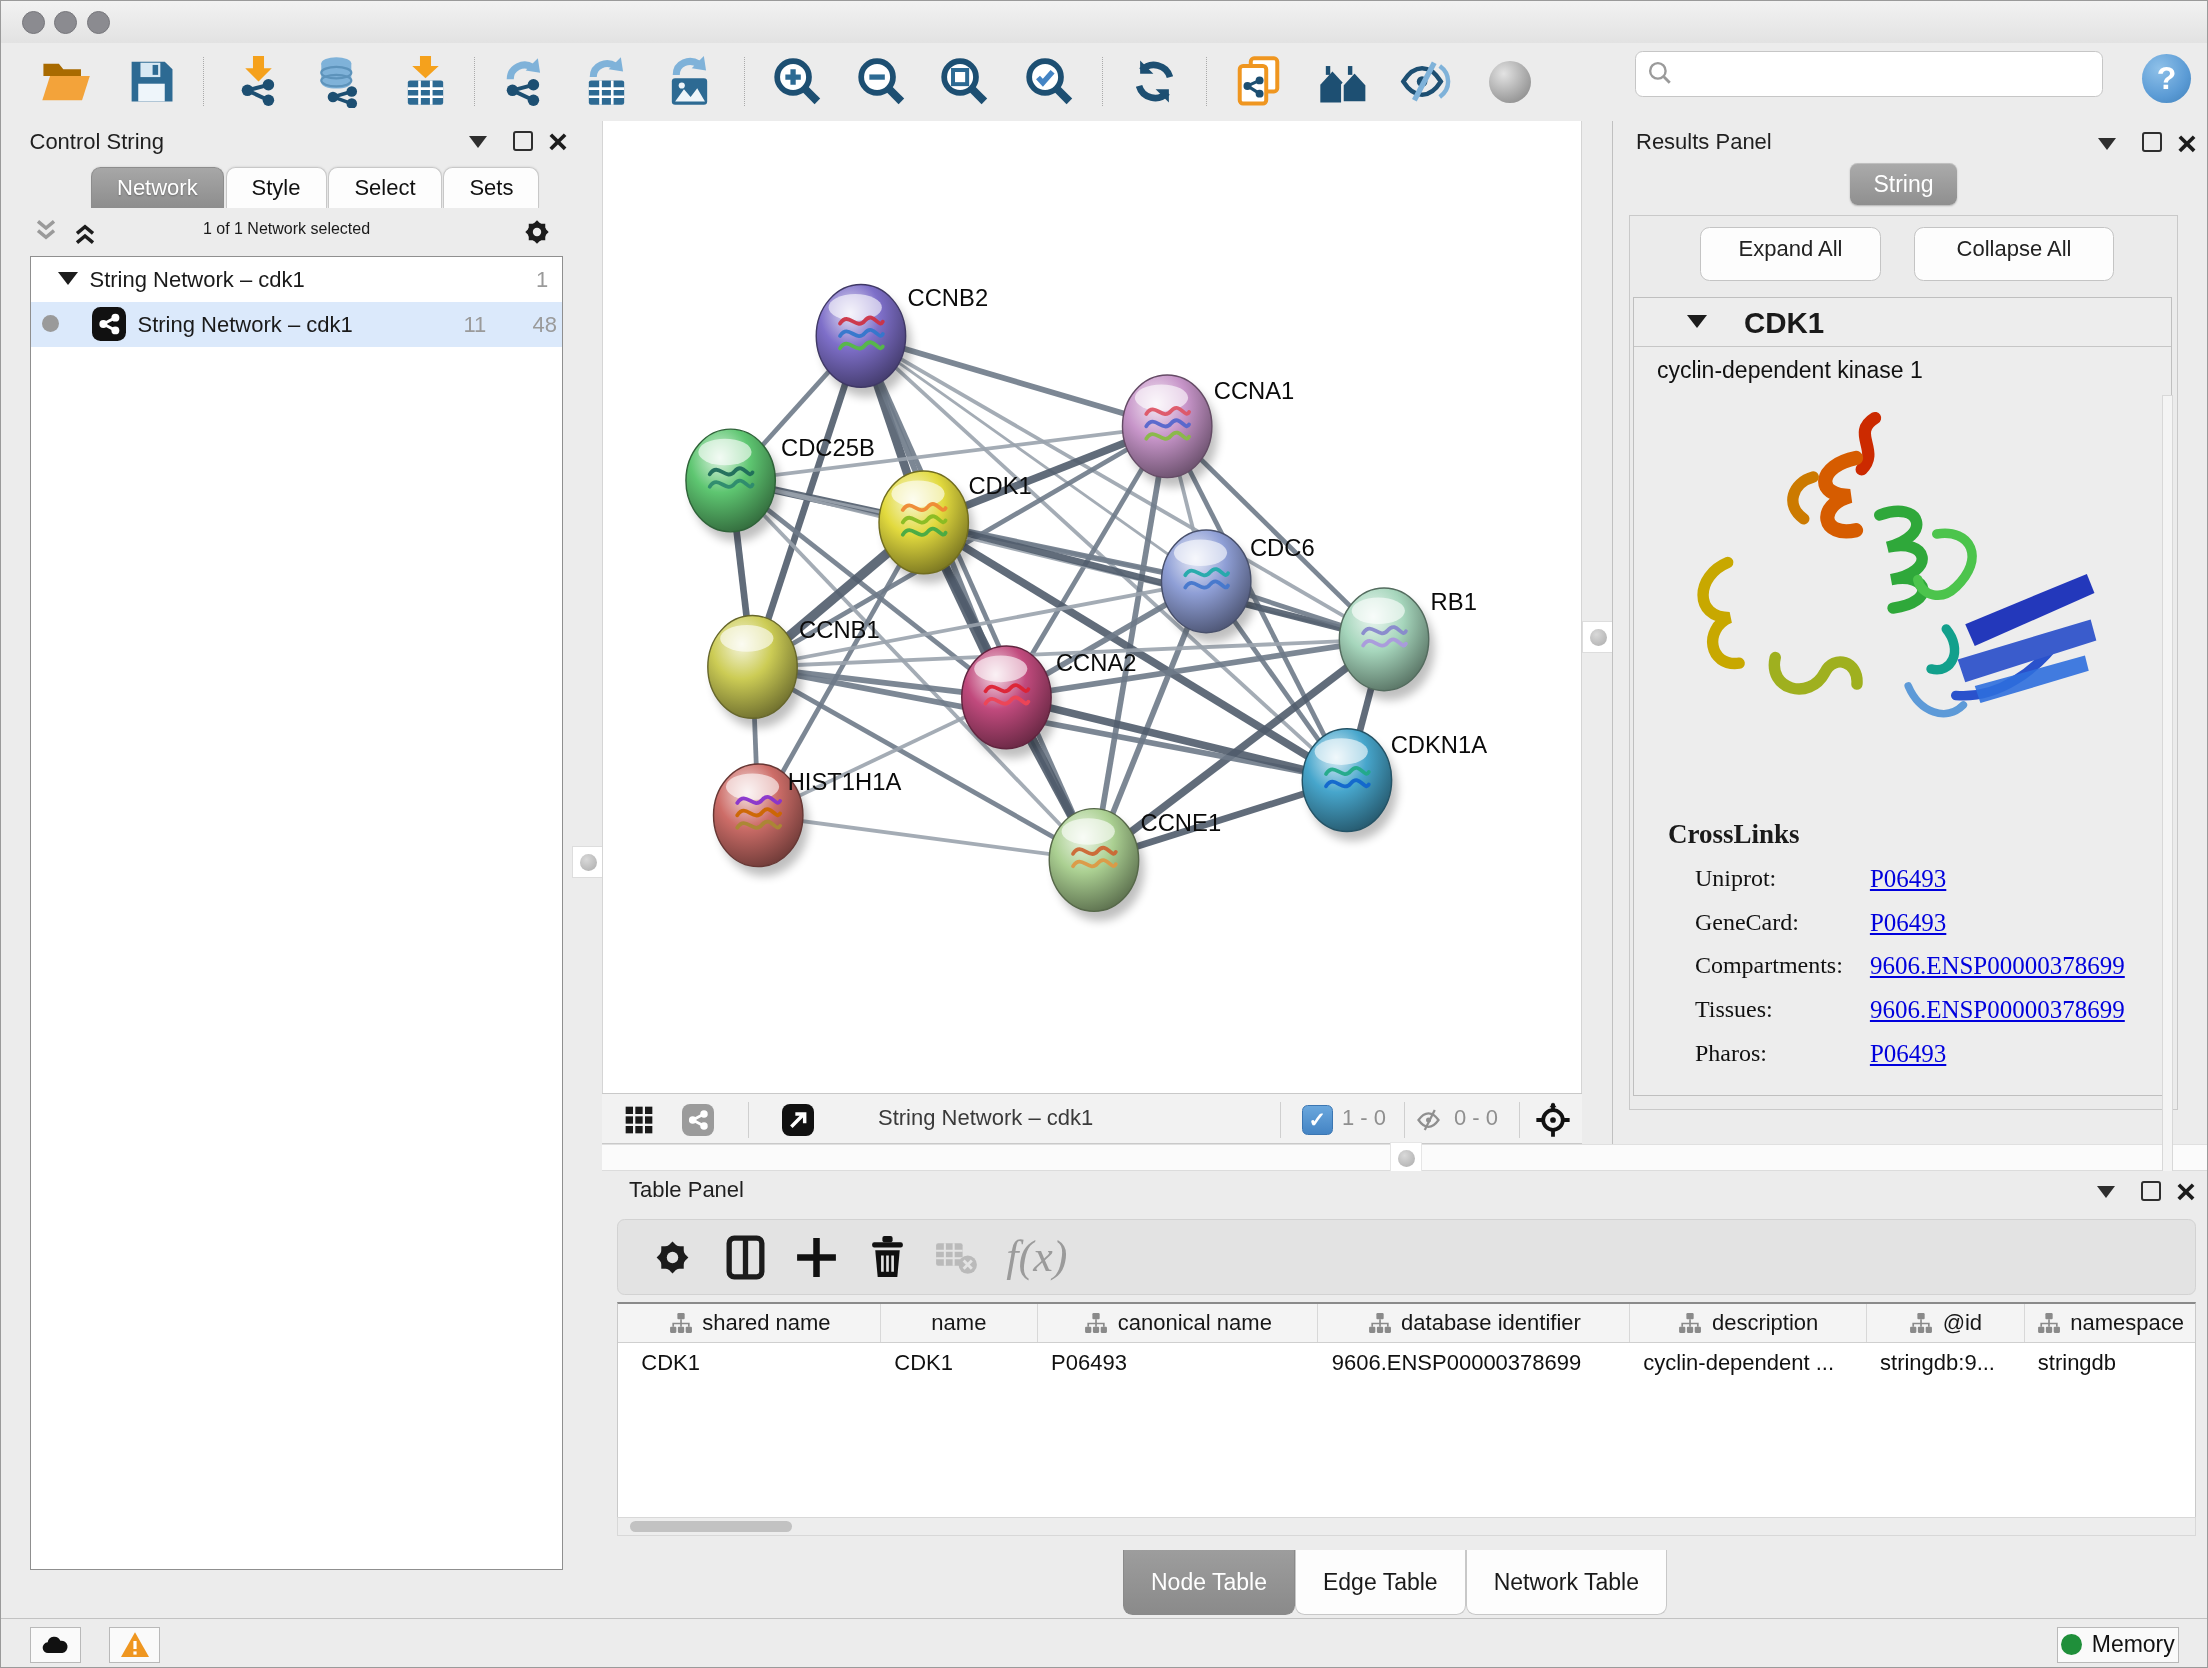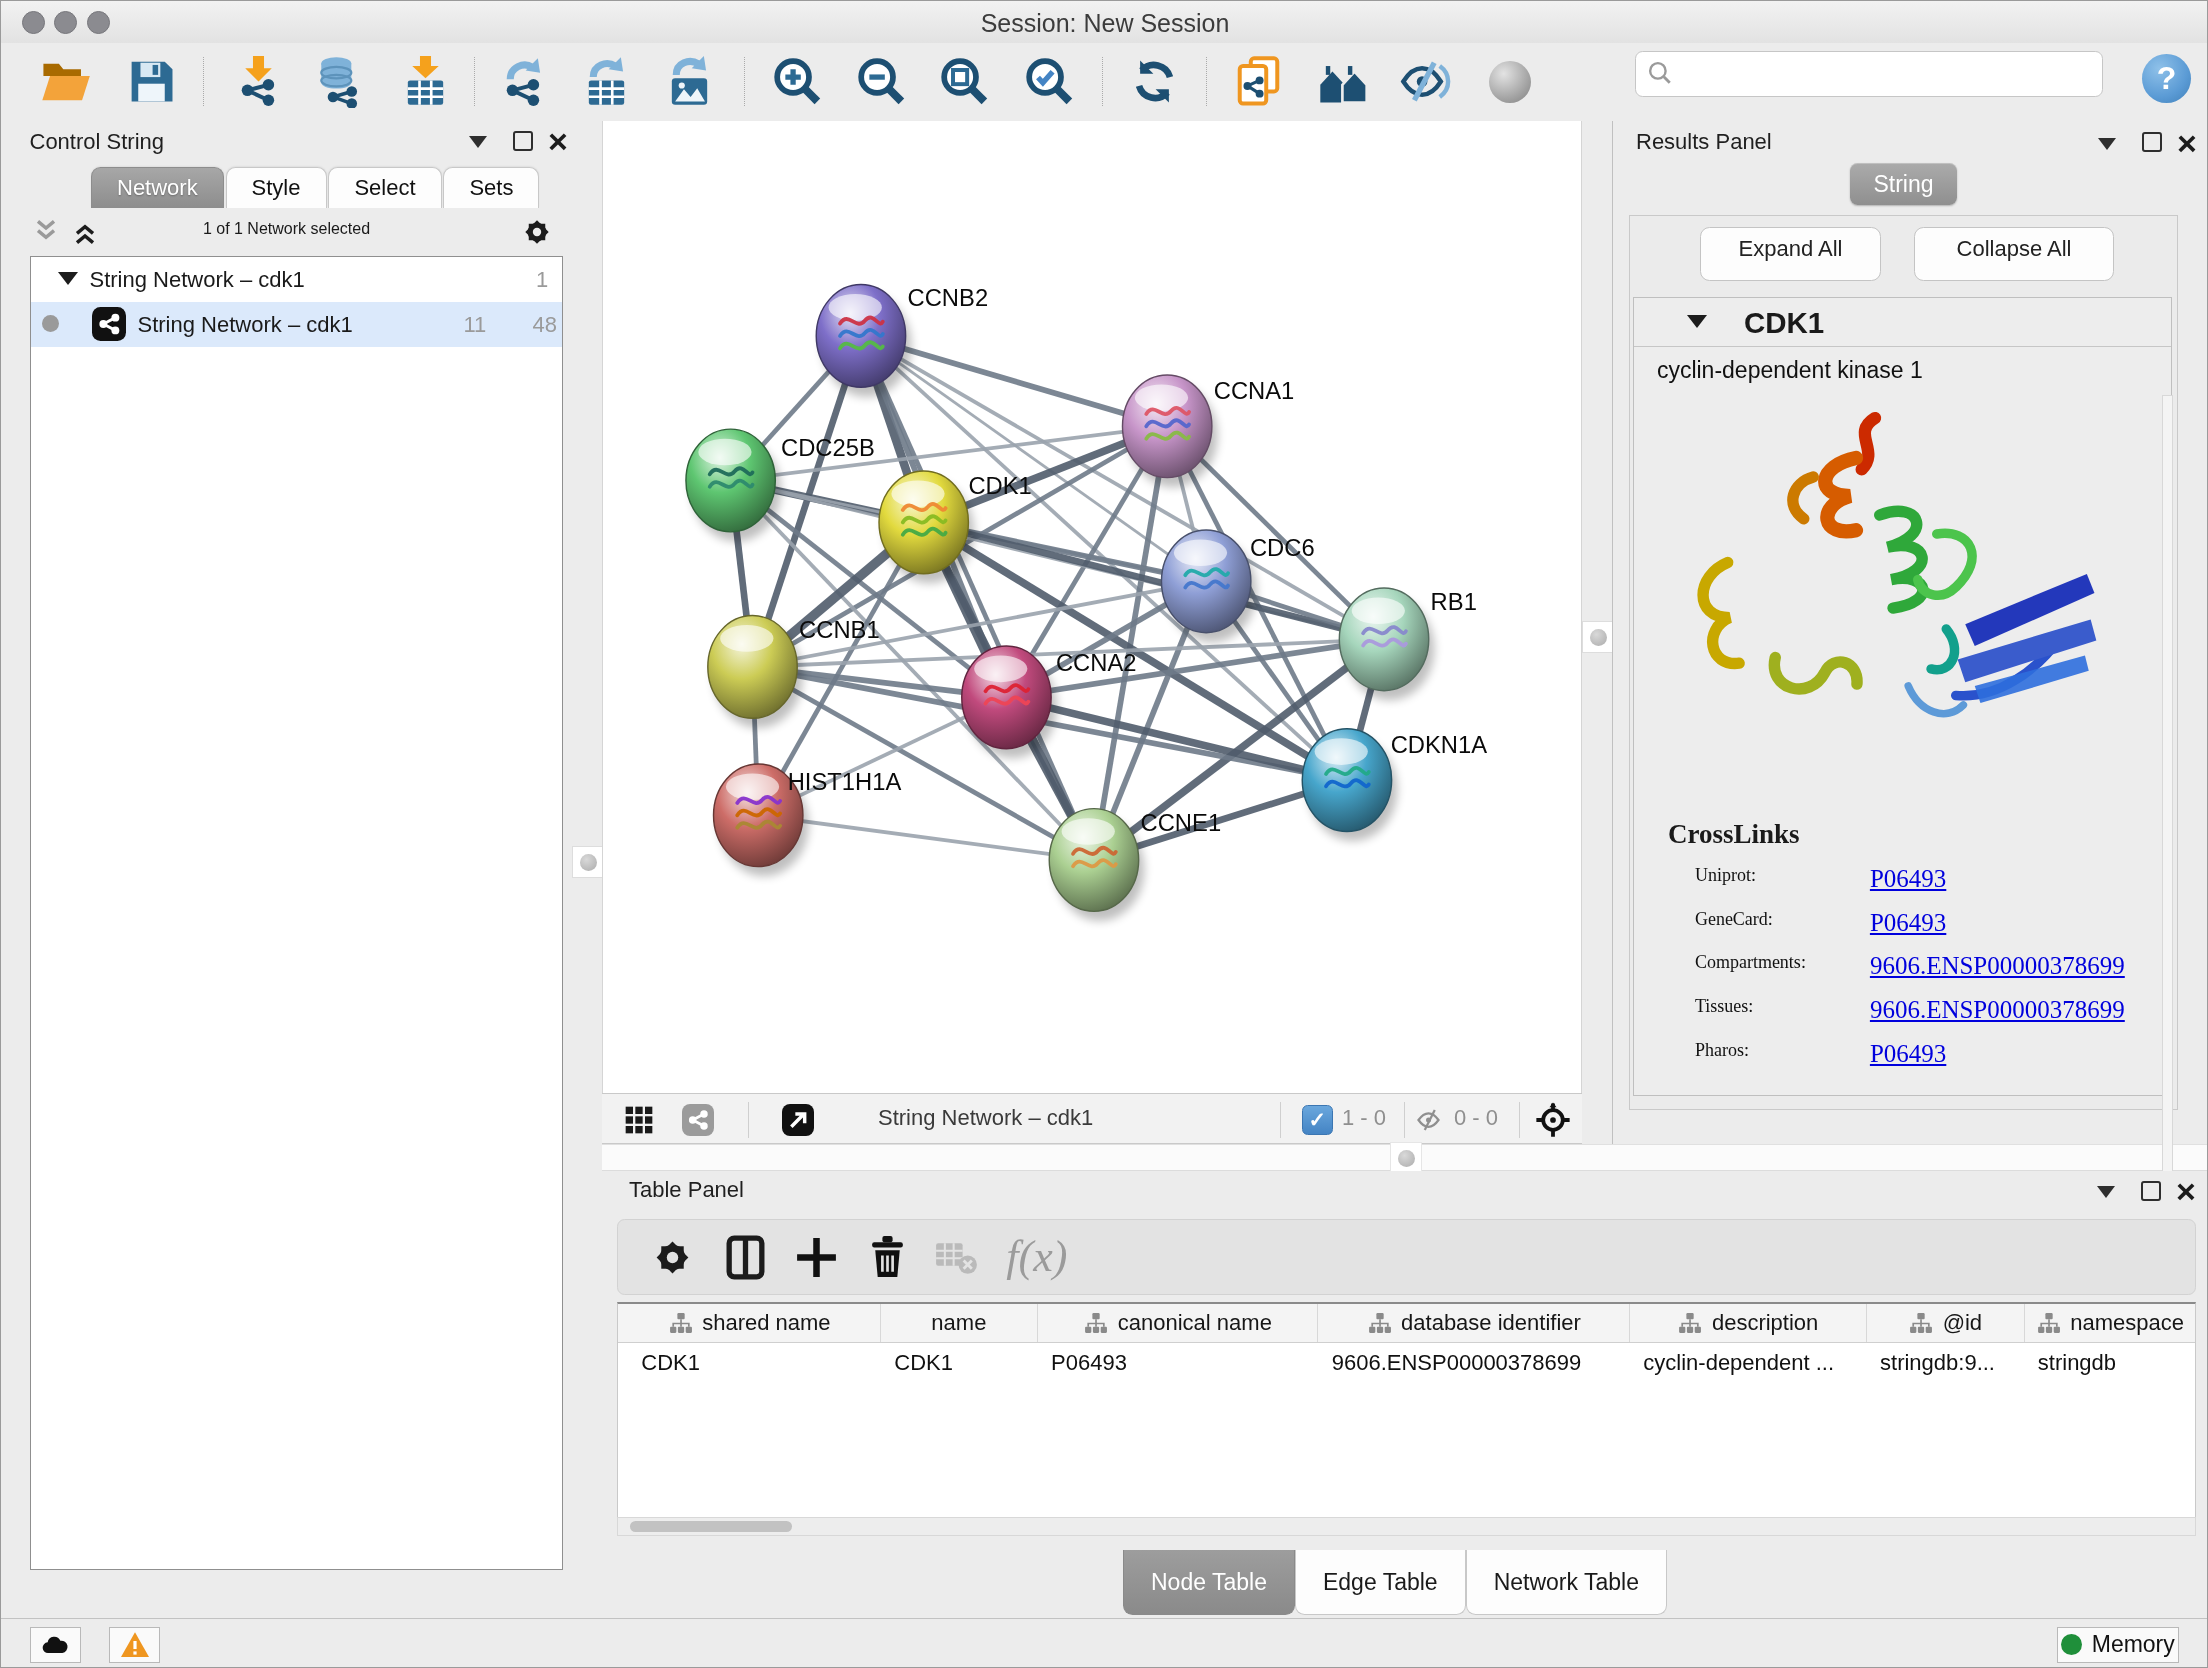--- a/index.html
+++ b/index.html
@@ -66,21 +66,21 @@
             font-size:23px;box-shadow:inset 0 1px 0 rgba(255,255,255,.25),0 1px 1.9px rgba(0,0,0,.25);}
   .rbox{left:16px;top:94px;width:549px;height:895px;background:#ebebeb;border:1.9px solid #c9c9c9;box-sizing:border-box;}
   .rbtn{height:54px;background:#fdfdfd;border:1.9px solid #c4c4c4;border-radius:9.5px;font-size:22px;
         color:#222;text-align:center;line-height:42px;box-sizing:border-box;}
   .innerbox{left:21px;top:177px;width:542px;height:799px;background:#ededed;border:1.9px solid #bfbfbf;box-sizing:border-box;}
   .sechead{height:48px;border-bottom:1.9px solid #c6c6c6;position:relative;}
   .gene{font-size:29.5px;font-weight:bold;}
   .desc{font-size:23px;color:#111;}
   .serif{font-family:"Liberation Serif",serif;}
   .xl-head{font-size:27px;font-weight:bold;}
-  .xl-label{font-size:18px;color:#111;}
+  .xl-label{font-size:24px;color:#111;}
   .xl-link{font-size:25px;color:#0000dd;text-decoration:underline;}
   .rscroll{position:absolute;right:3.8px;top:179px;width:11.4px;height:795px;background:#f4f4f4;border:1px solid #d8d8d8;box-sizing:border-box;}
   
   .tablep{left:603px;top:1170px;width:1605px;height:447px;background:#ececec;}
   .tptool{left:13.3px;top:48px;width:1579px;height:76px;background:#e3e3e3;border:1px solid #d2d2d2;border-radius:7.6px;box-sizing:border-box;}
   .tpi{top:13.3px;width:49px;height:49px;}
   .tpi svg{width:49px;height:49px;}
   .fx{font-family:"Liberation Serif",serif;font-style:italic;font-size:44px;color:#9b9b9b;}
   .tbl{left:13.3px;top:131px;width:1579px;height:215px;background:#fff;border-top:2.9px solid #8a8a8a;
        border-left:1px solid #c9c9c9;border-right:1px solid #c9c9c9;box-sizing:border-box;}
@@ -102,21 +102,20 @@
 </style>
 </head>
 <body>
 
 <div class="win">
 
   <div class="abs titlebar">
     <div class="abs tl" style="left:21px;"></div>
     <div class="abs tl" style="left:53px;"></div>
     <div class="abs tl" style="left:86px;"></div>
-    <div class="abs title-text">Session: New Session</div>
   </div>
 
   <div class="abs toolbar">
     <div class="abs tbi" style="left:38px;">
       <svg viewBox="0 0 24 24">
           <path d="M2 4h7l2 2.5h8v3H2z" fill="#a86a00"></path>
           <path d="M1.5 20.5L5 9.5h18l-3.5 11z" fill="#f3a33a"></path>
         </svg>
     </div>
     <div class="abs tbi" style="left:124px;">

